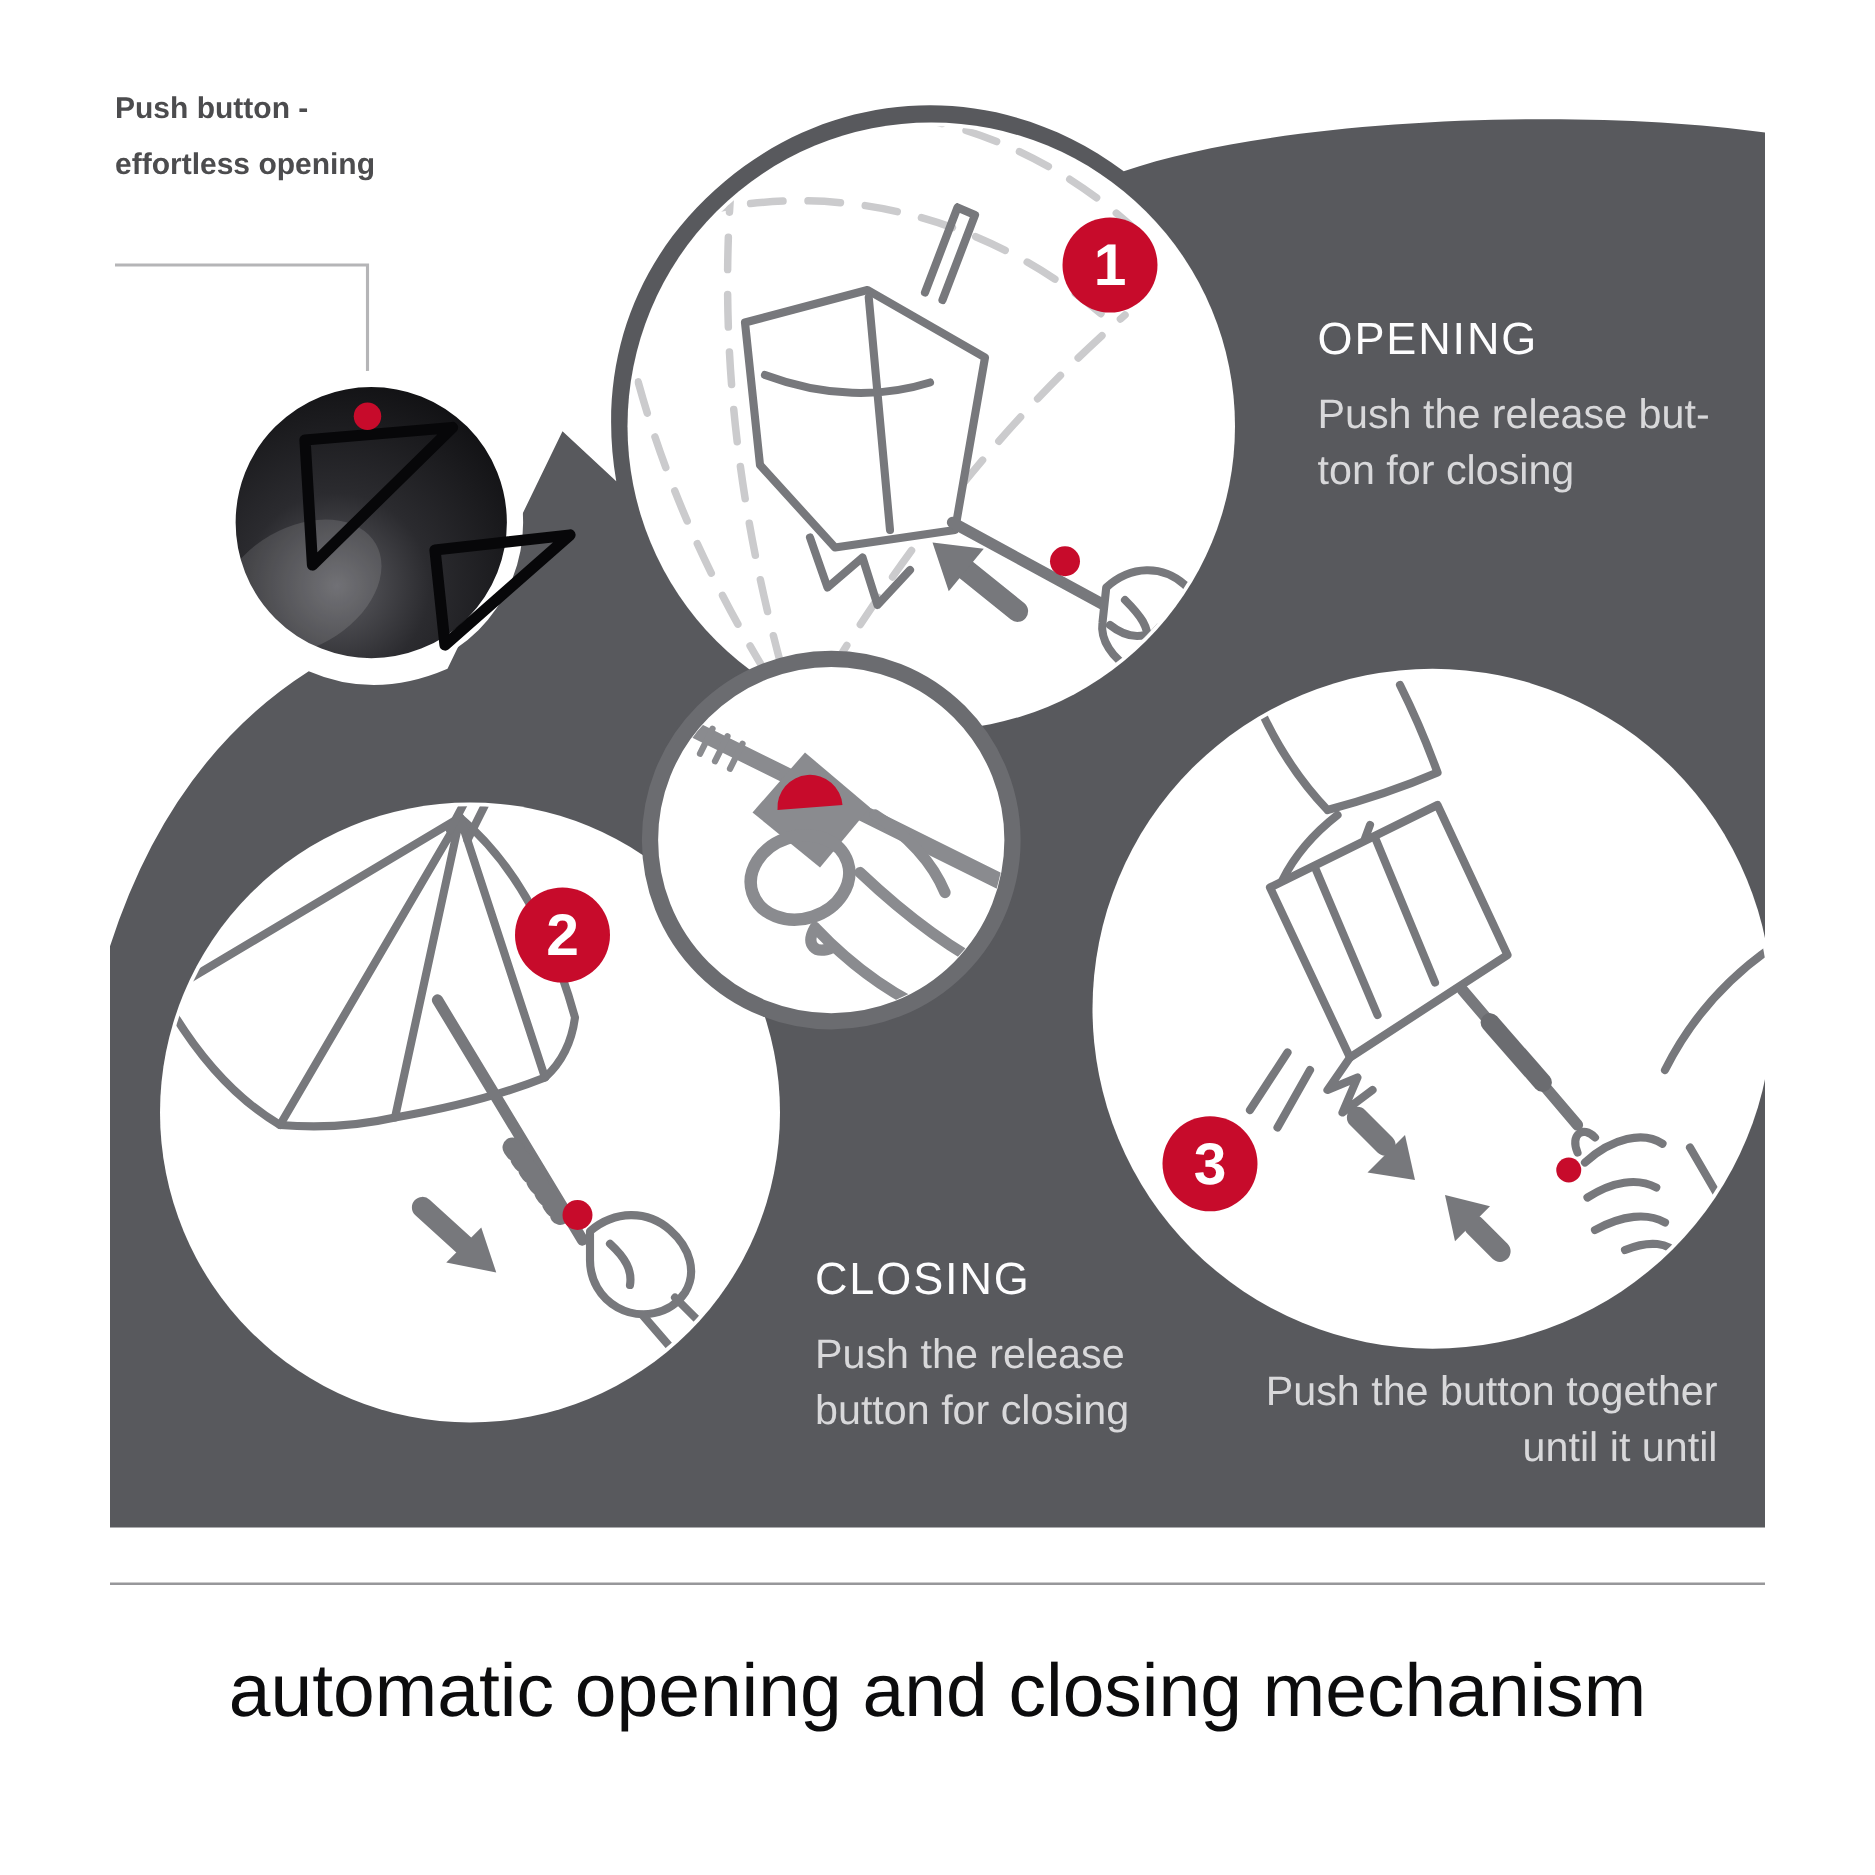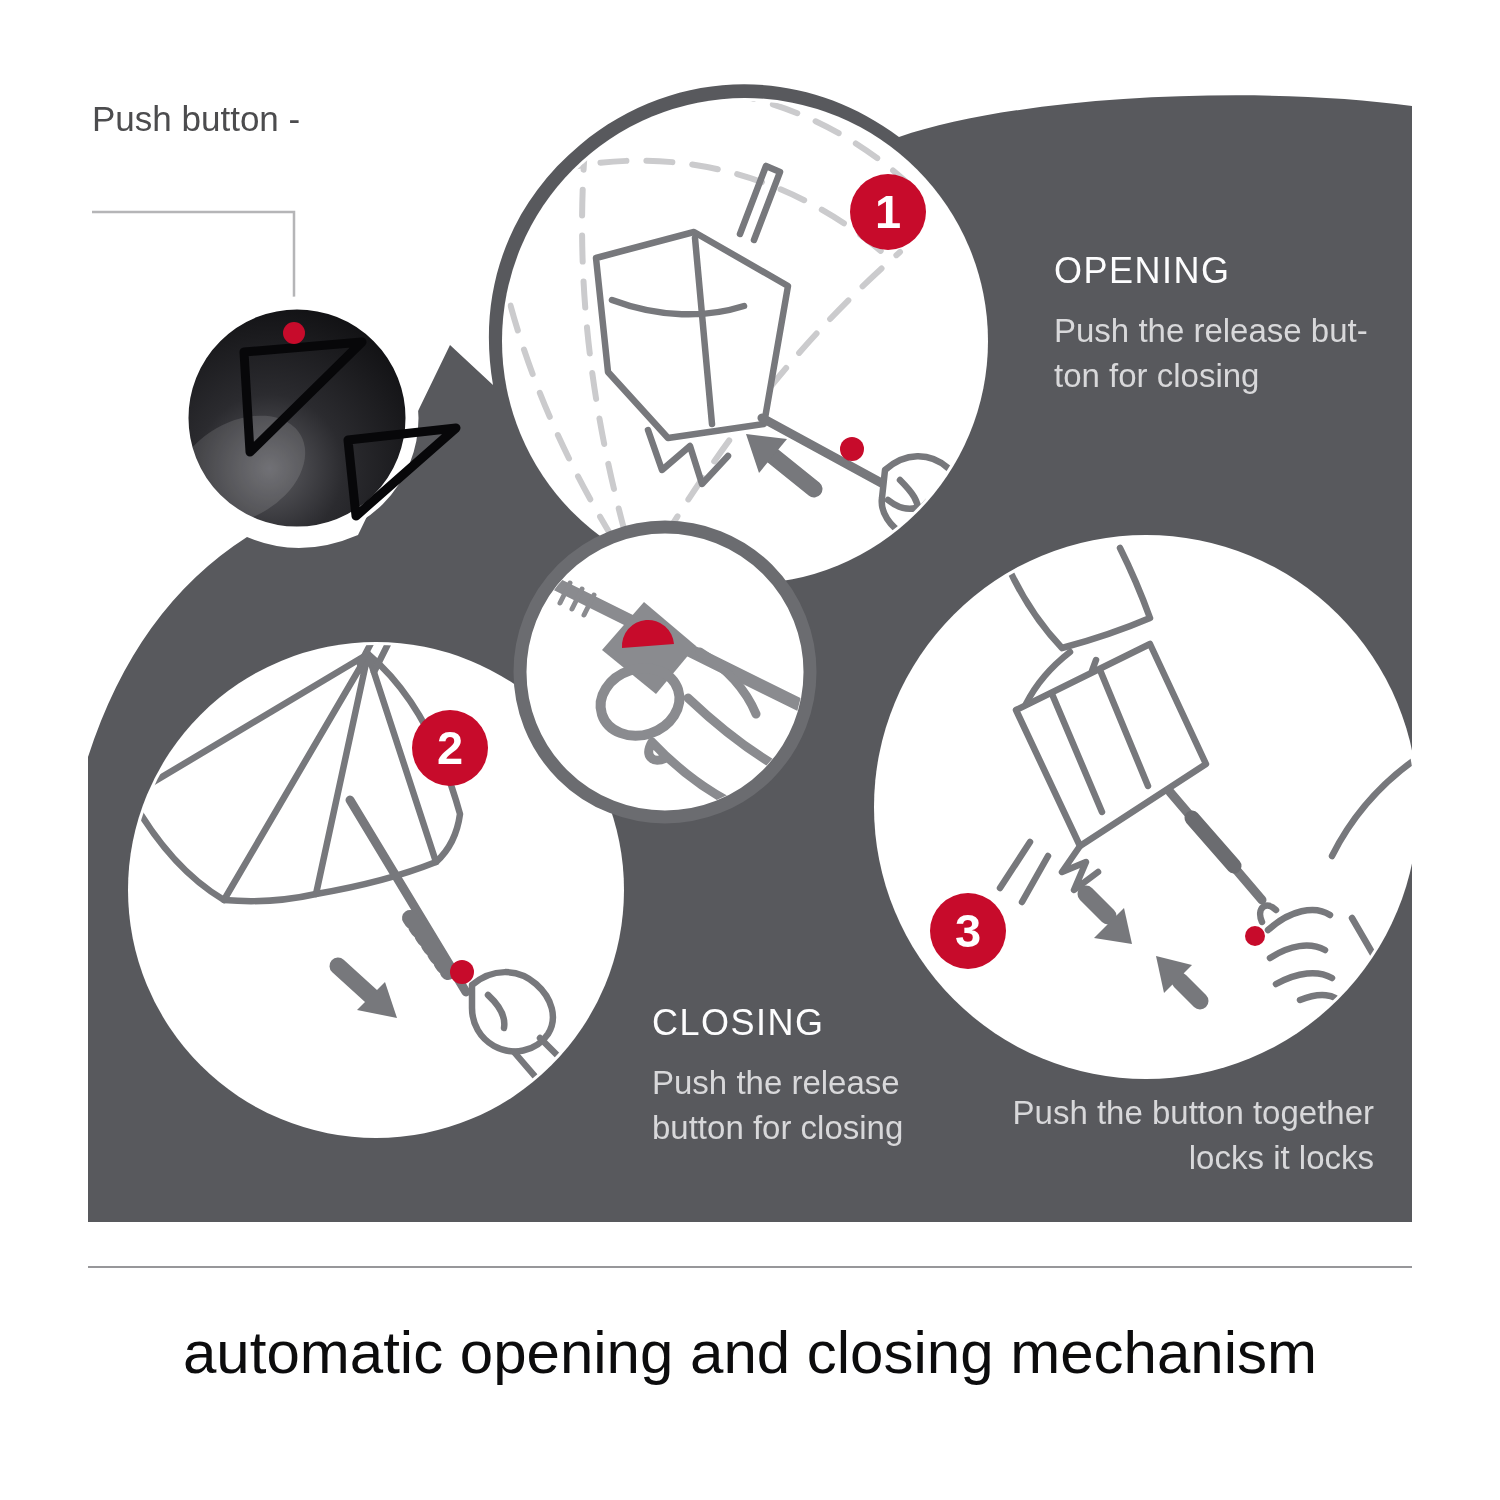--- a/index.html
+++ b/index.html
@@ -5,21 +5,21 @@
   :root{
     --blob:#58595d; --red:#c70b2b; --line:#77787c; --ghost:#cbcbcd;
     --ring:#6b6c70; --heading:#fdfdfe; --bodytxt:#d8d8da; --callout:#4c4c4e;
     --title:#0c0c0d; --sep:#97979a;
   }
   html,body{margin:0;padding:0;}
   body{font-family:"Liberation Sans", sans-serif; background:#ffffff;}
   .stage{position:relative;width:1500px;height:1500px;background:#fff;overflow:hidden;}
   .stage svg{position:absolute;left:0;top:0;z-index:1;}
   .txt{position:absolute;z-index:2;}
-  .callout{left:92px;top:96px;font-size:35px;line-height:45px;color:var(--callout);}
+  .callout{left:92px;top:64px;font-size:24px;line-height:45px;color:var(--callout);font-weight:bold;}
   .callout span{display:block;}
   .step-head{font-size:36px;letter-spacing:1.5px;color:var(--heading);}
   .step-body{margin-top:16px;font-size:33px;line-height:45px;color:var(--bodytxt);}
   .step-body span{display:block;}
   .opening{left:1054px;top:250px;}
   .closing{left:652px;top:1002px;}
   .locking{right:126px;top:1090px;text-align:right;font-size:33px;line-height:45px;color:var(--bodytxt);}
   .locking span{display:block;}
   .badge{position:absolute;z-index:3;width:76px;height:76px;border-radius:50%;
          background:var(--red);color:#fff;font-size:47px;font-weight:bold;
@@ -149,41 +149,42 @@
       <circle cx="297" cy="418" r="115" fill="url(#photoGrad)" stroke="#ffffff" stroke-width="13"></circle>
       <ellipse cx="240" cy="470" rx="70" ry="48" fill="#ffffff" opacity="0.12" transform="rotate(-30 240 470)"></ellipse>
       <path d="M 244 352 L 362 342 L 250 452 Z" fill="none" stroke="#070709" stroke-width="9" stroke-linejoin="round"></path>
       <path d="M 348 440 L 456 428 L 356 516 Z" fill="none" stroke="#070709" stroke-width="9" stroke-linejoin="round"></path>
     </g>
     <circle class="redfill" cx="294" cy="333" r="11"></circle>
   </svg>
 
   <div class="txt callout">
     <span>Push button -</span>
+    <span>effortless opening</span>
   </div>
 
   <div class="txt opening">
     <div class="step-head">OPENING</div>
     <div class="step-body">
       <span>Push the release but-</span>
       <span>ton for closing</span>
     </div>
   </div>
 
   <div class="txt closing">
     <div class="step-head">CLOSING</div>
     <div class="step-body">
       <span>Push the release</span>
       <span>button for closing</span>
     </div>
   </div>
 
   <div class="txt locking">
     <span>Push the button together</span>
-    <span>locks it locks</span>
+    <span>until it until</span>
   </div>
 
   <div class="badge badge1">1</div>
   <div class="badge badge2">2</div>
   <div class="badge badge3">3</div>
 
   <div class="sep"></div>
   <div class="footer-title">automatic opening and closing mechanism</div>
 </div>
 

